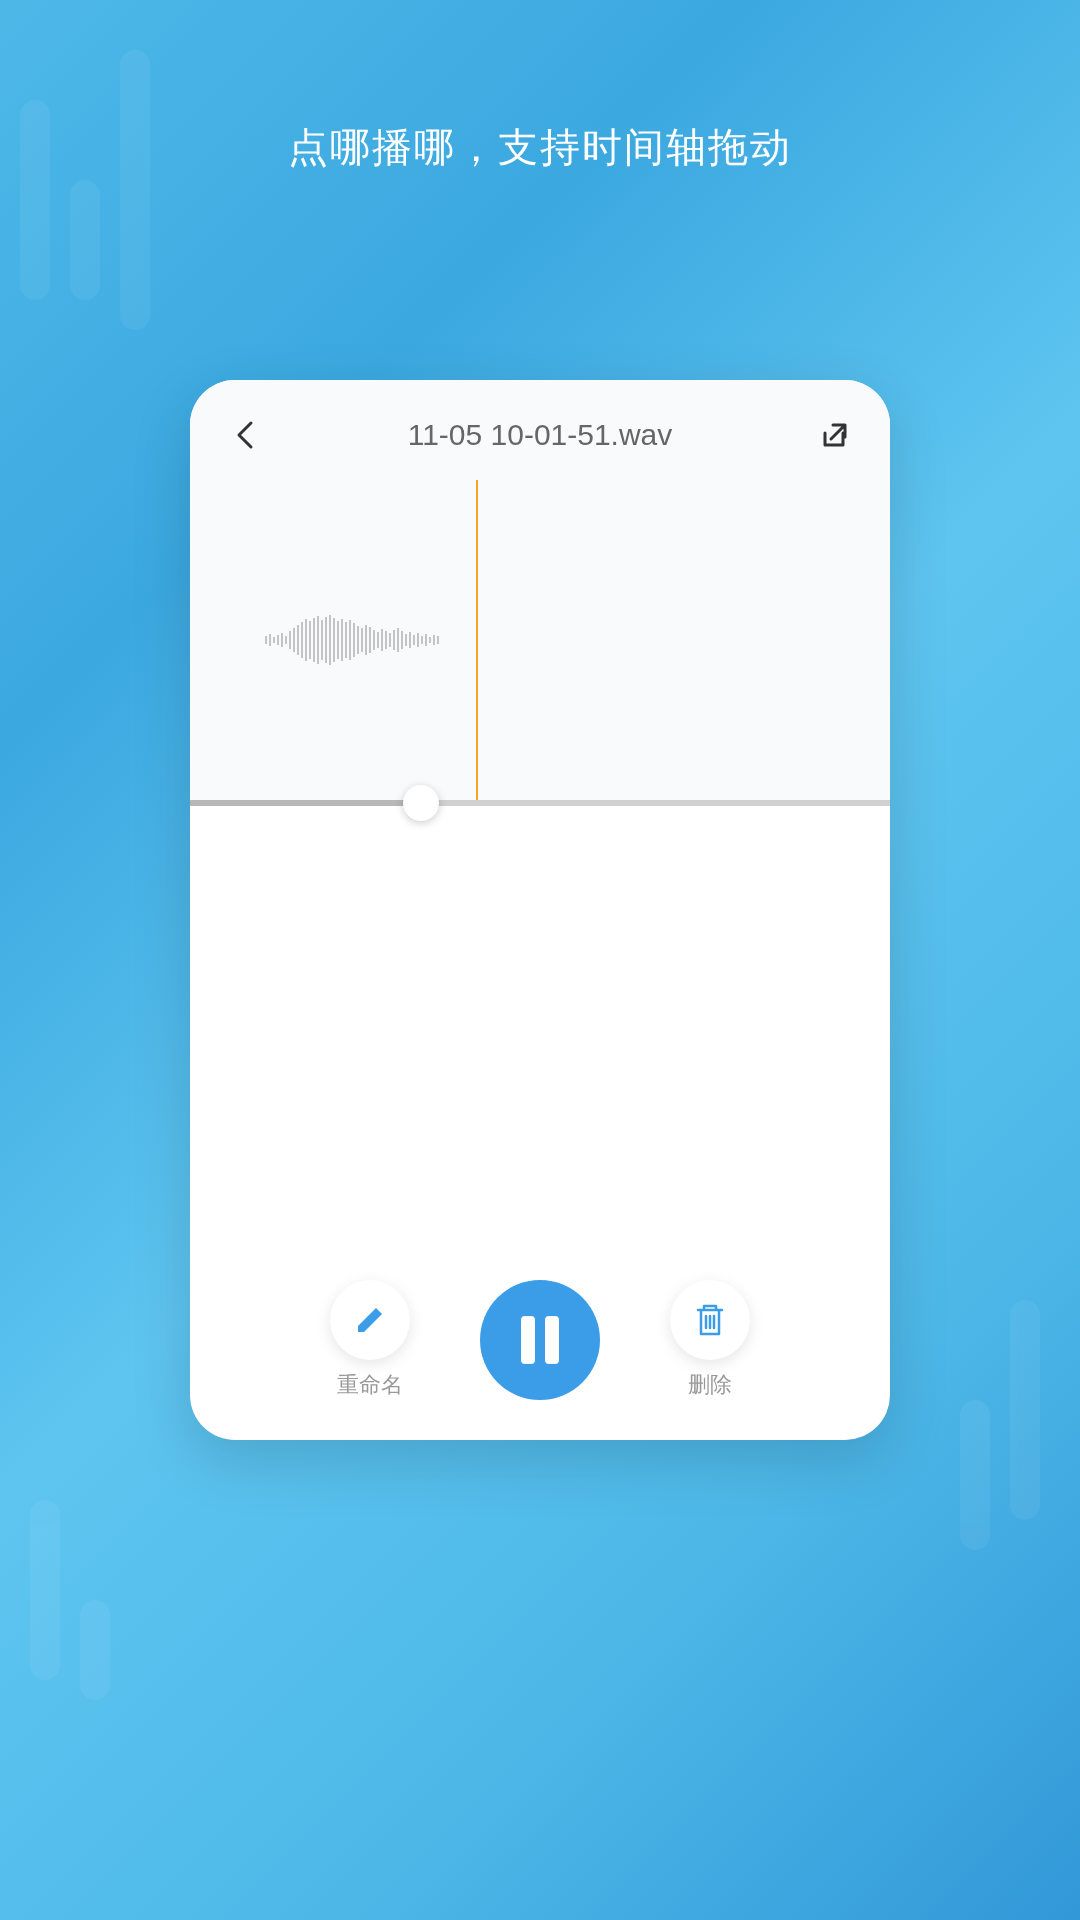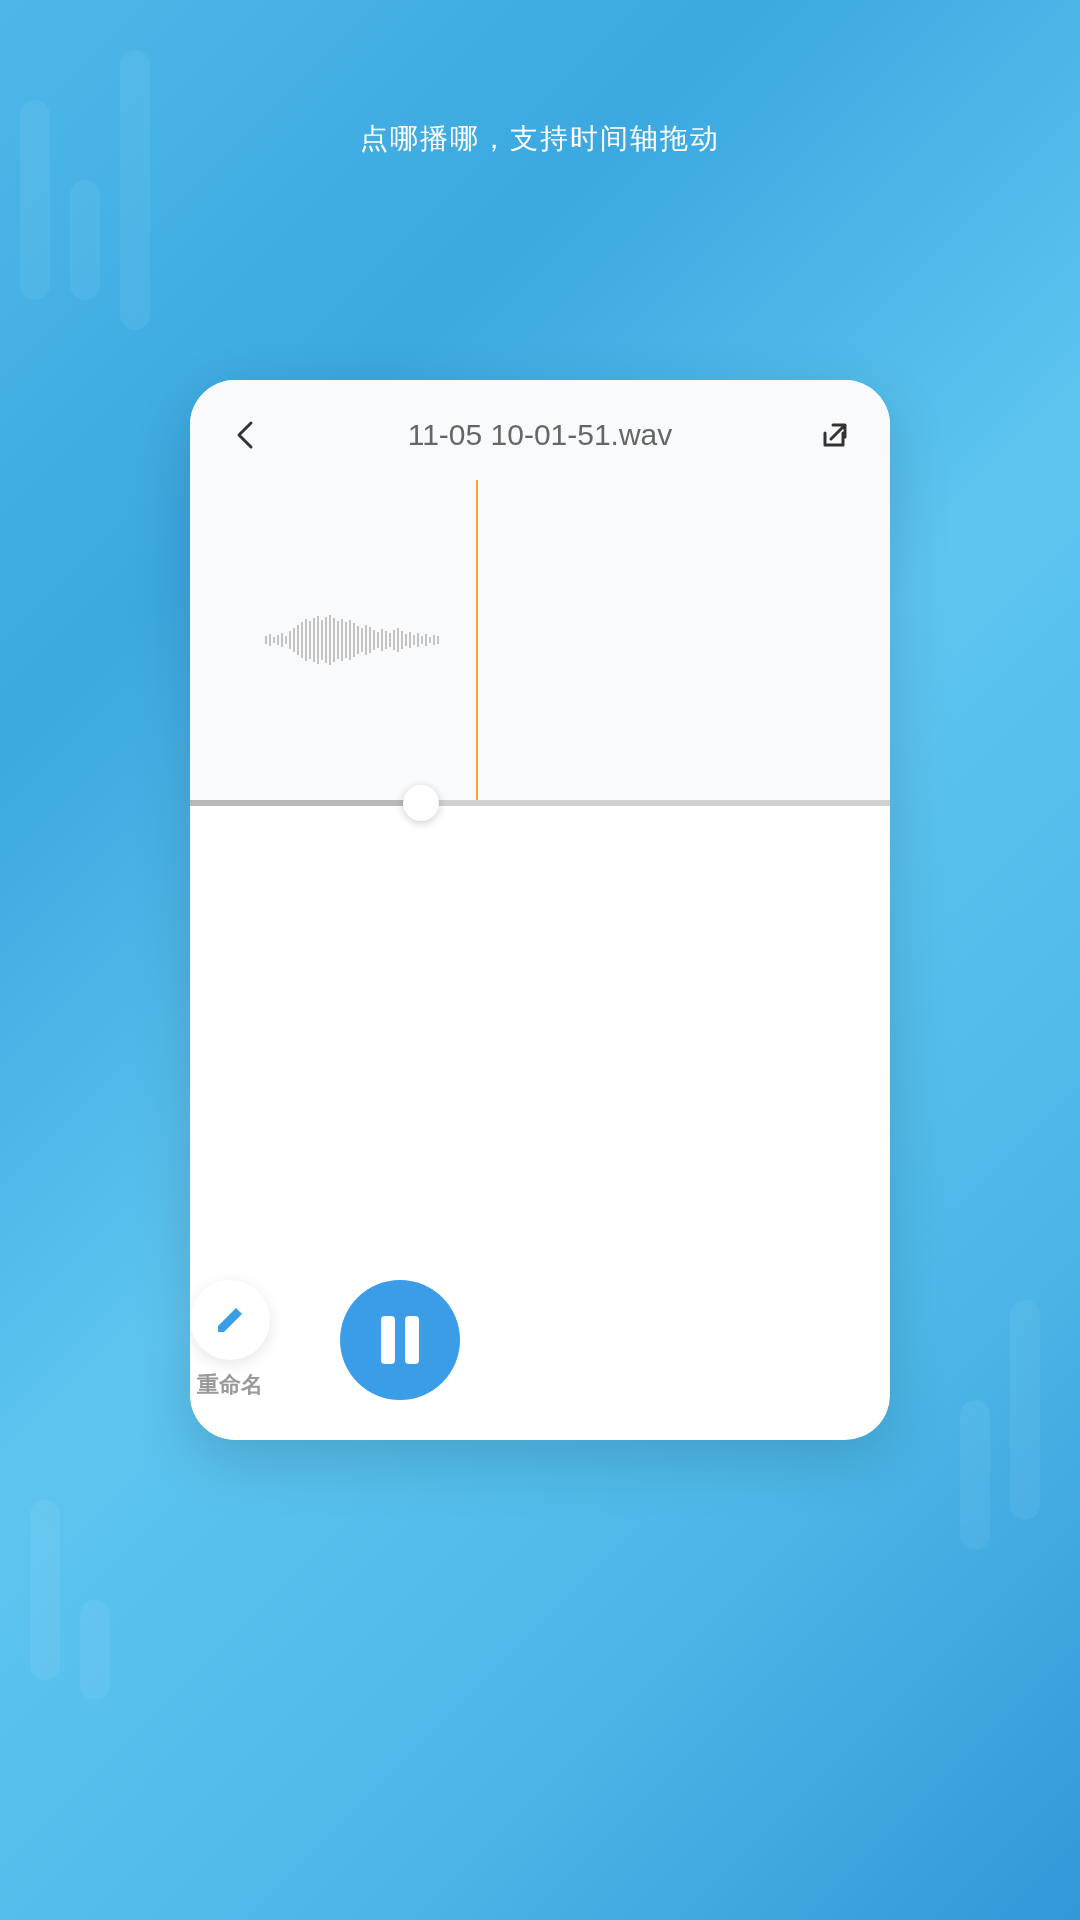--- a/index.html
+++ b/index.html
@@ -43,21 +43,21 @@
     
     .promo-title {
       font-size: 80px;
       font-weight: bold;
       color: #f5c971;
       margin-bottom: 20px;
       letter-spacing: 4px;
     }
     
     .promo-subtitle {
-      font-size: 28px;
+      font-size: 40px;
       color: #ffffff;
       letter-spacing: 2px;
     }
     
     .phone-frame {
       position: absolute;
       top: 380px;
       left: 50%;
       transform: translateX(-50%);
       width: 700px;
@@ -176,23 +176,23 @@
       font-size: 26px;
       color: #888;
     }
     
     .controls-area {
       position: absolute;
       bottom: 40px;
       left: 0;
       right: 0;
       display: flex;
+      justify-content: center;
       align-items: center;
       gap: 70px;
-      font-weight: bold;
     }
     
     .control-item {
       display: flex;
       flex-direction: column;
       align-items: center;
       gap: 10px;
     }
     
     .control-button-small {
@@ -336,15 +336,23 @@
 
     <div class="control-item">
       <div class="control-button-large">
         <div class="pause-icon">
           <div class="pause-bar"></div>
           <div class="pause-bar"></div>
         </div>
       </div>
     </div>
 
+    <div class="control-item">
+      <div class="control-button-small">
+        <svg width="32" height="36" viewBox="0 0 32 36">
+          <path d="M 4 8 L 28 8 M 10 4 L 22 4 L 22 8 L 10 8 Z M 7 8 L 7 32 L 25 32 L 25 8 M 12 14 L 12 26 M 16 14 L 16 26 M 20 14 L 20 26" stroke="#3b9ce8" stroke-width="2.5" fill="none" stroke-linecap="round" stroke-linejoin="round"></path>
+        </svg>
+      </div>
+      <div class="control-label">删除</div>
+    </div>
   </div>
 
 </div>
 
 </body></html>

